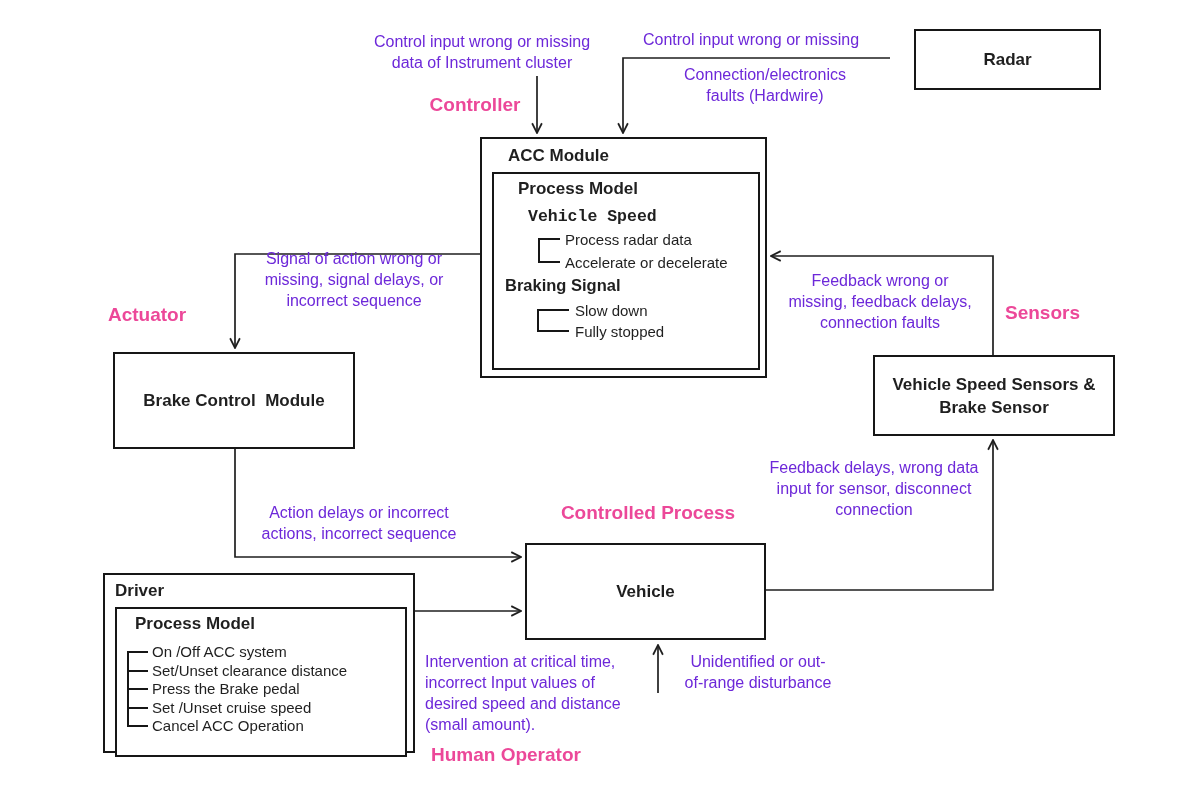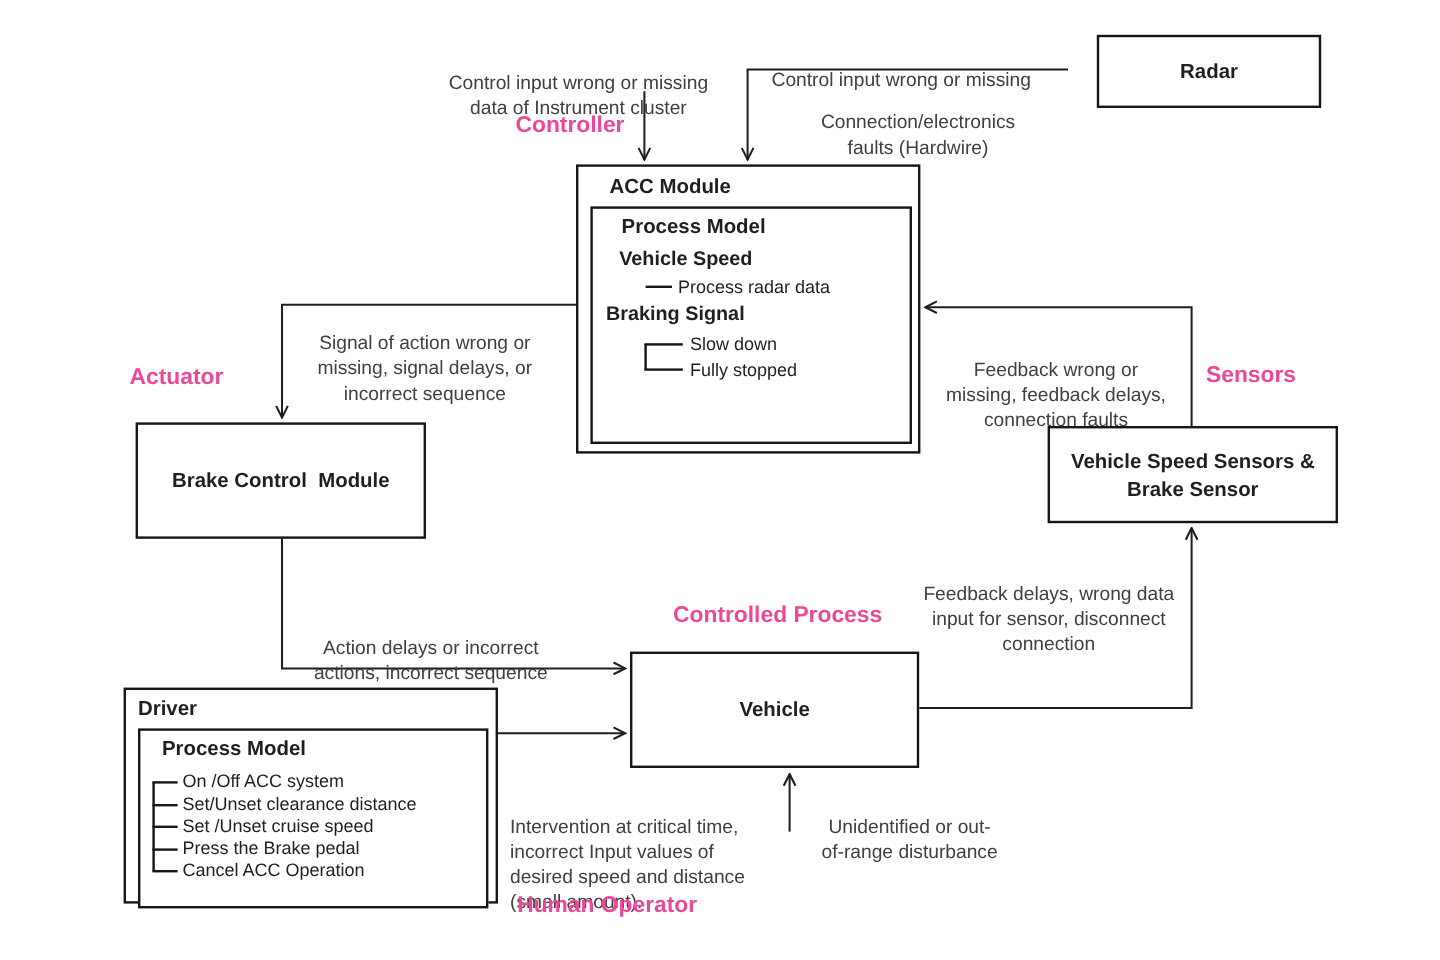--- a/index.html
+++ b/index.html
@@ -32,21 +32,21 @@
   ul.acc2{padding:0 0 0 81px;margin-top:5px;}
   ul.acc2::before{left:43px;top:10px;bottom:11px;}
   ul.acc2 li{line-height:21px;}
   ul.acc2 li::before{left:-38px;width:32px;top:9px;}
   ul.drv{padding:0 0 0 35px;margin-top:9px;}
   ul.drv::before{left:10px;top:9px;bottom:10px;}
   ul.drv li{line-height:18.5px;}
   ul.drv li::before{left:-25px;width:21px;top:8px;}
   .note{
     position:absolute;font-size:16px;line-height:21px;text-align:center;
-    white-space:pre-line;color:#404040;margin-top:28px;
+    white-space:pre-line;color:#6d28d9;
   }
   .note.left{text-align:left;}
   .role{position:absolute;font-weight:bold;font-size:19px;color:#ec4899;white-space:nowrap;}
 </style>
 </head>
 <body>
 
 <div class="canvas">
 
   <svg class="connectors" width="1200" height="800" viewBox="0 0 1200 800">
@@ -95,23 +95,24 @@
   <div class="role" style="left:431px;top:744px;">Human Operator</div>
 
   <div class="box center" style="left:890px;top:29px;width:187px;height:61px;margin-left:24px;">
     <span>Radar</span>
   </div>
 
   <div class="box" style="left:480px;top:137px;width:287px;height:241px;">
     <div class="frame-title" style="margin:7px 0 0 26px;">ACC Module</div>
     <div class="inner-box" style="left:10px;top:33px;width:268px;height:198px;">
       <div class="pm-title" style="margin:5px 0 0 24px;">Process Model</div>
-      <div class="sec-title" style="margin:8px 0 0 22px;">Vehicle Speed</div>
+      <div class="sec-title" style="margin:8px 0 0 34px;font-family:Liberation Mono, monospace;">Vehicle Speed</div>
       <ul class="bracket acc1">
         <li>Process radar data</li>
+        <li>Accelerate or decelerate</li>
       </ul>
       <div class="sec-title" style="margin:2px 0 0 11px;">Braking Signal</div>
       <ul class="bracket acc2">
         <li>Slow down</li>
         <li>Fully stopped</li>
       </ul>
     </div>
   </div>
 
   <div class="box center" style="left:113px;top:352px;width:242px;height:97px;white-space:pre-wrap;">
@@ -127,20 +128,20 @@
     <span>Vehicle</span>
   </div>
 
   <div class="box" style="left:103px;top:573px;width:312px;height:180px;">
     <div class="frame-title" style="margin:6px 0 0 10px;">Driver</div>
     <div class="inner-box" style="left:10px;top:32px;width:292px;height:150px;">
       <div class="pm-title" style="margin:5px 0 0 18px;">Process Model</div>
       <ul class="bracket drv">
         <li>On /Off ACC system</li>
         <li>Set/Unset clearance distance</li>
+        <li>Press the Brake pedal</li>
         <li>Set /Unset cruise speed</li>
-        <li>Press the Brake pedal</li>
         <li>Cancel ACC Operation</li>
       </ul>
     </div>
   </div>
 
 </div>
 
 </body></html>

